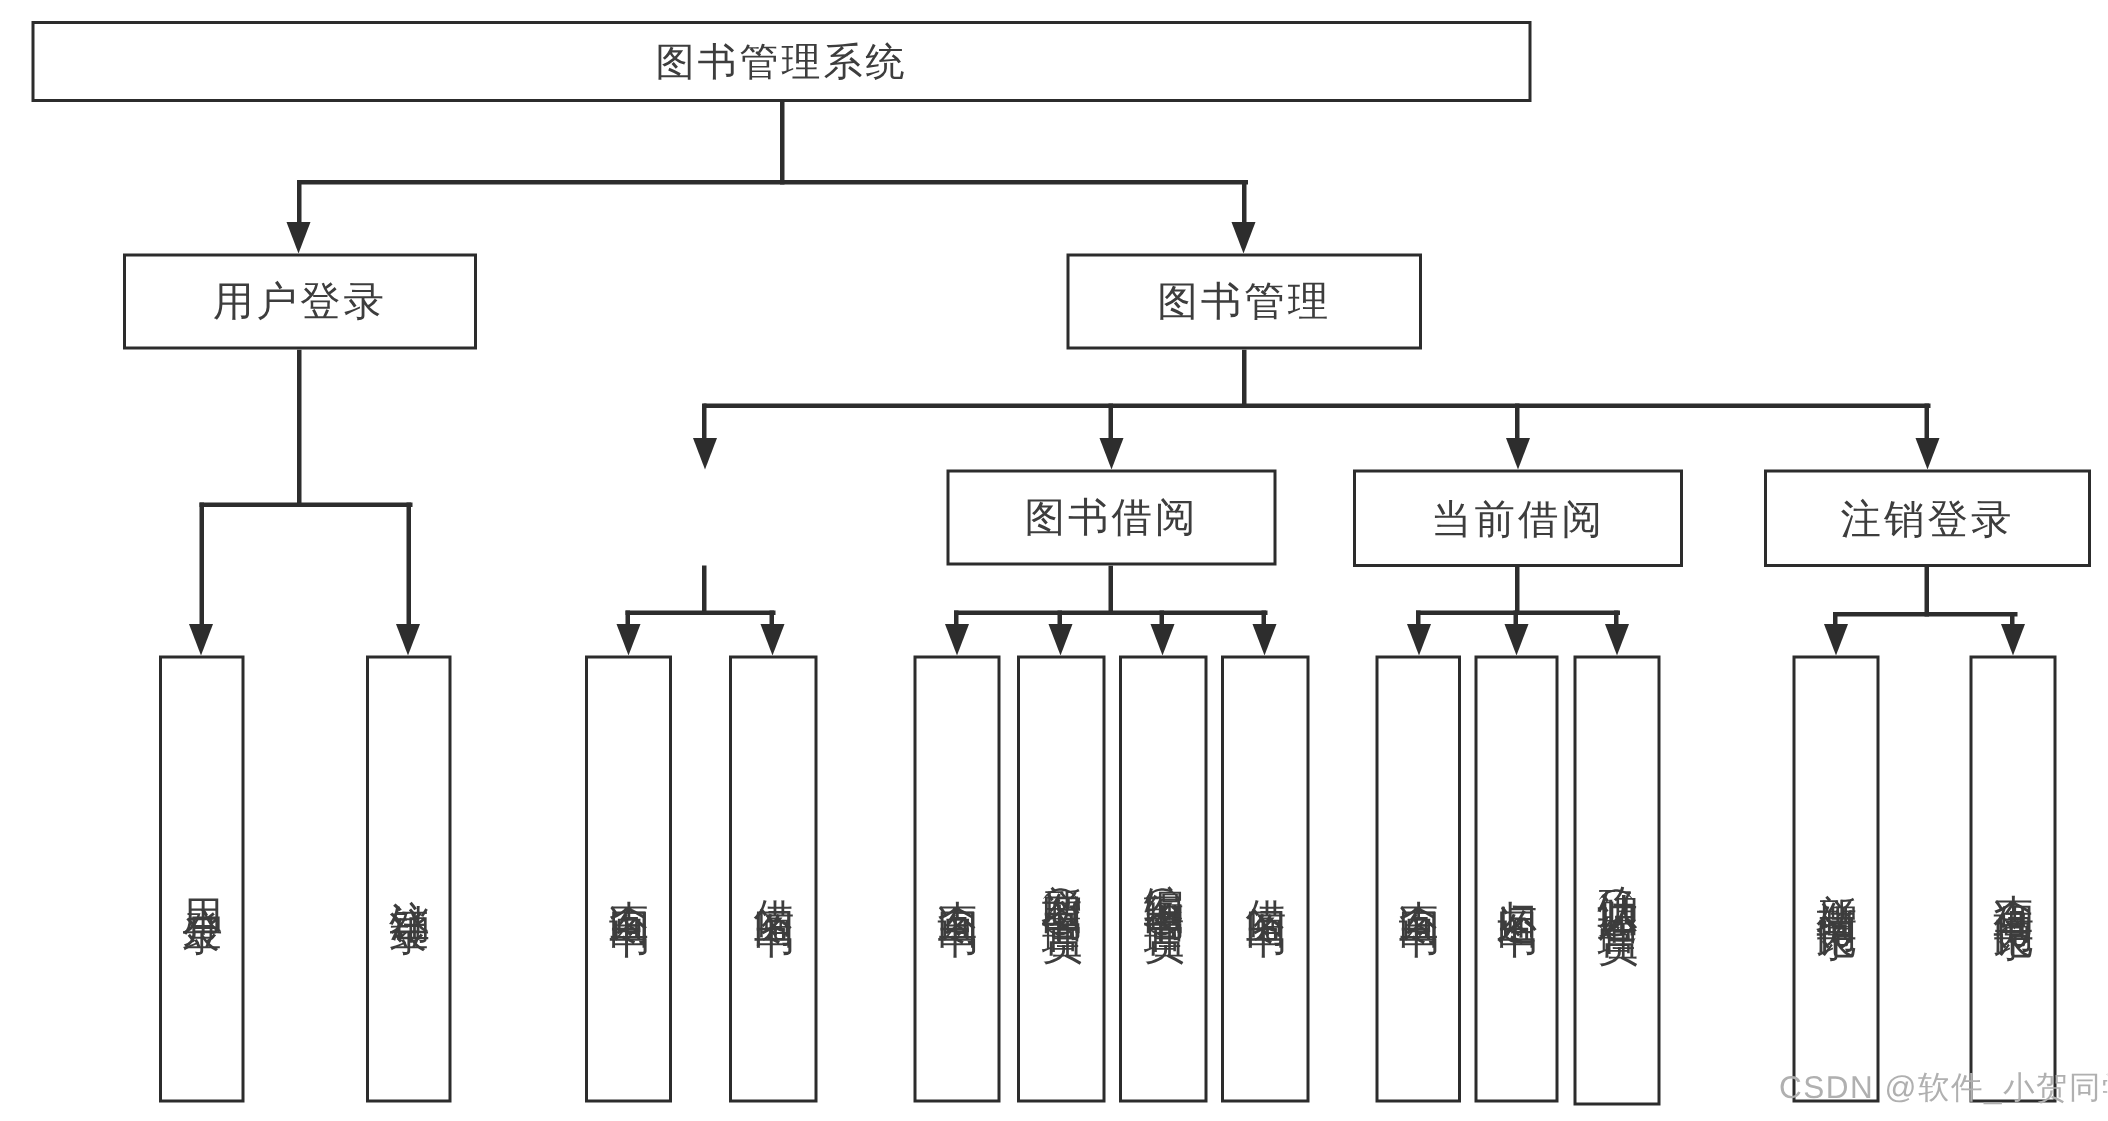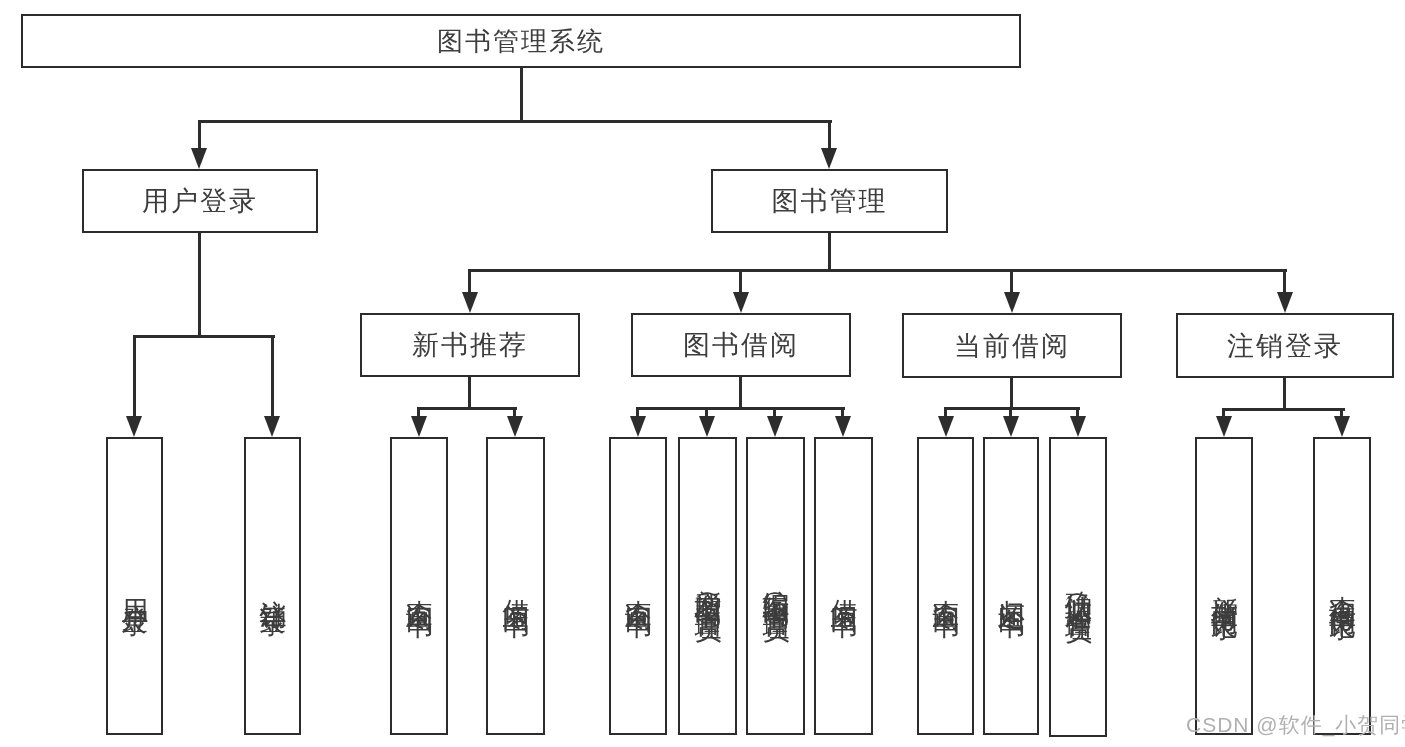--- a/index.html
+++ b/index.html
@@ -72,21 +72,20 @@
 </head>
 <body>
 
 <div class="canvas">
 
   <div class="node title" style="left:21px;top:14px;width:1000px;height:54px;">图书管理系统</div>
 
   <div class="node" style="left:82px;top:169px;width:236px;height:64px;">用户登录</div>
   <div class="node" style="left:711px;top:169px;width:237px;height:64px;">图书管理</div>
 
-  <div class="node" style="left:360px;top:313px;width:220px;height:64px;">新书推荐</div>
   <div class="node" style="left:631px;top:313px;width:220px;height:64px;">图书借阅</div>
   <div class="node" style="left:902px;top:313px;width:220px;height:65px;">当前借阅</div>
   <div class="node" style="left:1176px;top:313px;width:218px;height:65px;">注销登录</div>
 
   <div class="node leaf" style="left:106px;top:437px;width:57px;height:298px;">
     <span class="vtext">用户登录</span>
   </div>
   <div class="node leaf" style="left:244px;top:437px;width:57px;height:298px;">
     <span class="vtext">注销登录</span>
   </div>

